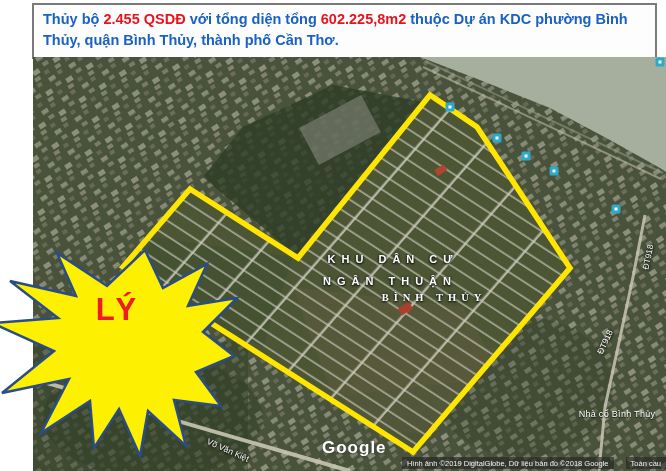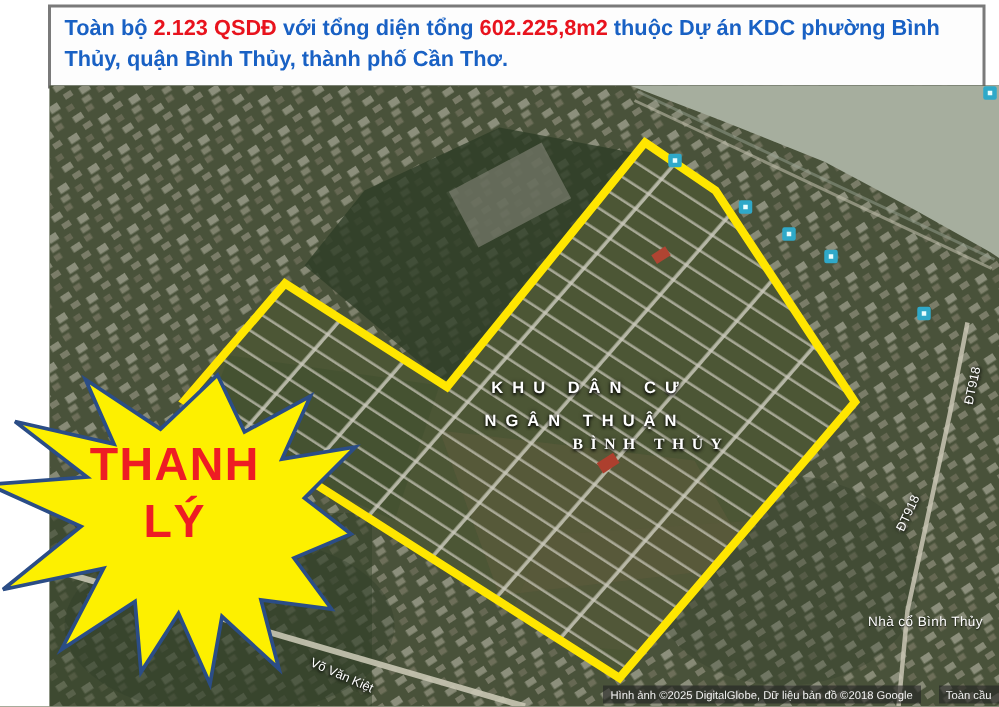--- a/index.html
+++ b/index.html
@@ -49,21 +49,21 @@
   .burst-text{
     position:absolute;left:0;top:291px;width:233px;z-index:6;
     text-align:center;font-size:31px;font-weight:700;line-height:38px;
     color:#ee1c24;letter-spacing:1px;
   }
 </style>
 </head>
 <body>
 
 <div class="header-note">
-  <span>Toàn bộ </span><span class="hl-red">2.123 QSDĐ</span><span> với tổng diện tổng </span><span class="hl-red">602.225,8m2</span><span> thuộc Dự án KDC phường Bình Thủy, quận Bình Thủy, thành phố Cần Thơ.</span>
+  <span>Thủy bộ </span><span class="hl-red">2.455 QSDĐ</span><span> với tổng diện tổng </span><span class="hl-red">602.225,8m2</span><span> thuộc Dự án KDC phường Bình Thủy, quận Bình Thủy, thành phố Cần Thơ.</span>
 </div>
 
 <div class="map">
   <svg width="633" height="414" viewBox="0 0 633 414">
     <defs>
       <clipPath id="polyClip">
         <polygon points="397,38 444,70 537,211 380,395 90,210 157,132 265,201"></polygon>
       </clipPath>
       <pattern id="city" width="24" height="24" patternUnits="userSpaceOnUse" patternTransform="rotate(-33)">
         <rect x="1" y="2" width="7" height="4.5" fill="#cdc9ba" opacity="0.85"></rect>
@@ -143,25 +143,25 @@
   </svg>
 
   <div class="map-label lbl-district" style="left:360px;top:202px;">KHU DÂN CƯ</div>
   <div class="map-label lbl-district" style="left:357px;top:224px;">NGÂN THUẬN</div>
   <div class="map-label lbl-ward" style="left:401px;top:240px;">BÌNH THỦY</div>
   <div class="map-label lbl-poi" style="left:584px;top:357px;text-align:right;">Nhà cổ Bình Thủy</div>
   <div class="map-label lbl-road rot-vvk" style="left:195px;top:393px;">Võ Văn Kiệt</div>
   <div class="map-label lbl-road rot-dt1" style="left:615px;top:200px;">ĐT918</div>
   <div class="map-label lbl-road rot-dt2" style="left:572px;top:285px;">ĐT918</div>
 
+  <div class="google-logo">Google</div>
   <div class="attrib">
-    <span>Hình ảnh ©2025 DigitalGlobe, Dữ liệu bản đồ ©2018 Google</span>
+    <span>Hình ảnh ©2019 DigitalGlobe, Dữ liệu bản đồ ©2018 Google</span>
     <span>Toàn cầu</span>
   </div>
 </div>
 
 <svg class="burst-svg" width="248" height="214" viewBox="0 0 248 214">
   <polygon points="145,2 163,40 207,16 188,58 237,50 203,84 234,108 196,124 221,158 174,152 186,198 148,163 140,208 119,161 94,200 90,153 41,185 69,131 2,145 54,103 -8,75 58,70 10,33 76,48 57,5 107,38" fill="#fdf000" stroke="#2b4d86" stroke-width="2.5" stroke-linejoin="miter"></polygon>
 </svg>
 <div class="burst-text">
-  <div>THANH</div>
   <div>LÝ</div>
 </div>
 
 </body></html>

